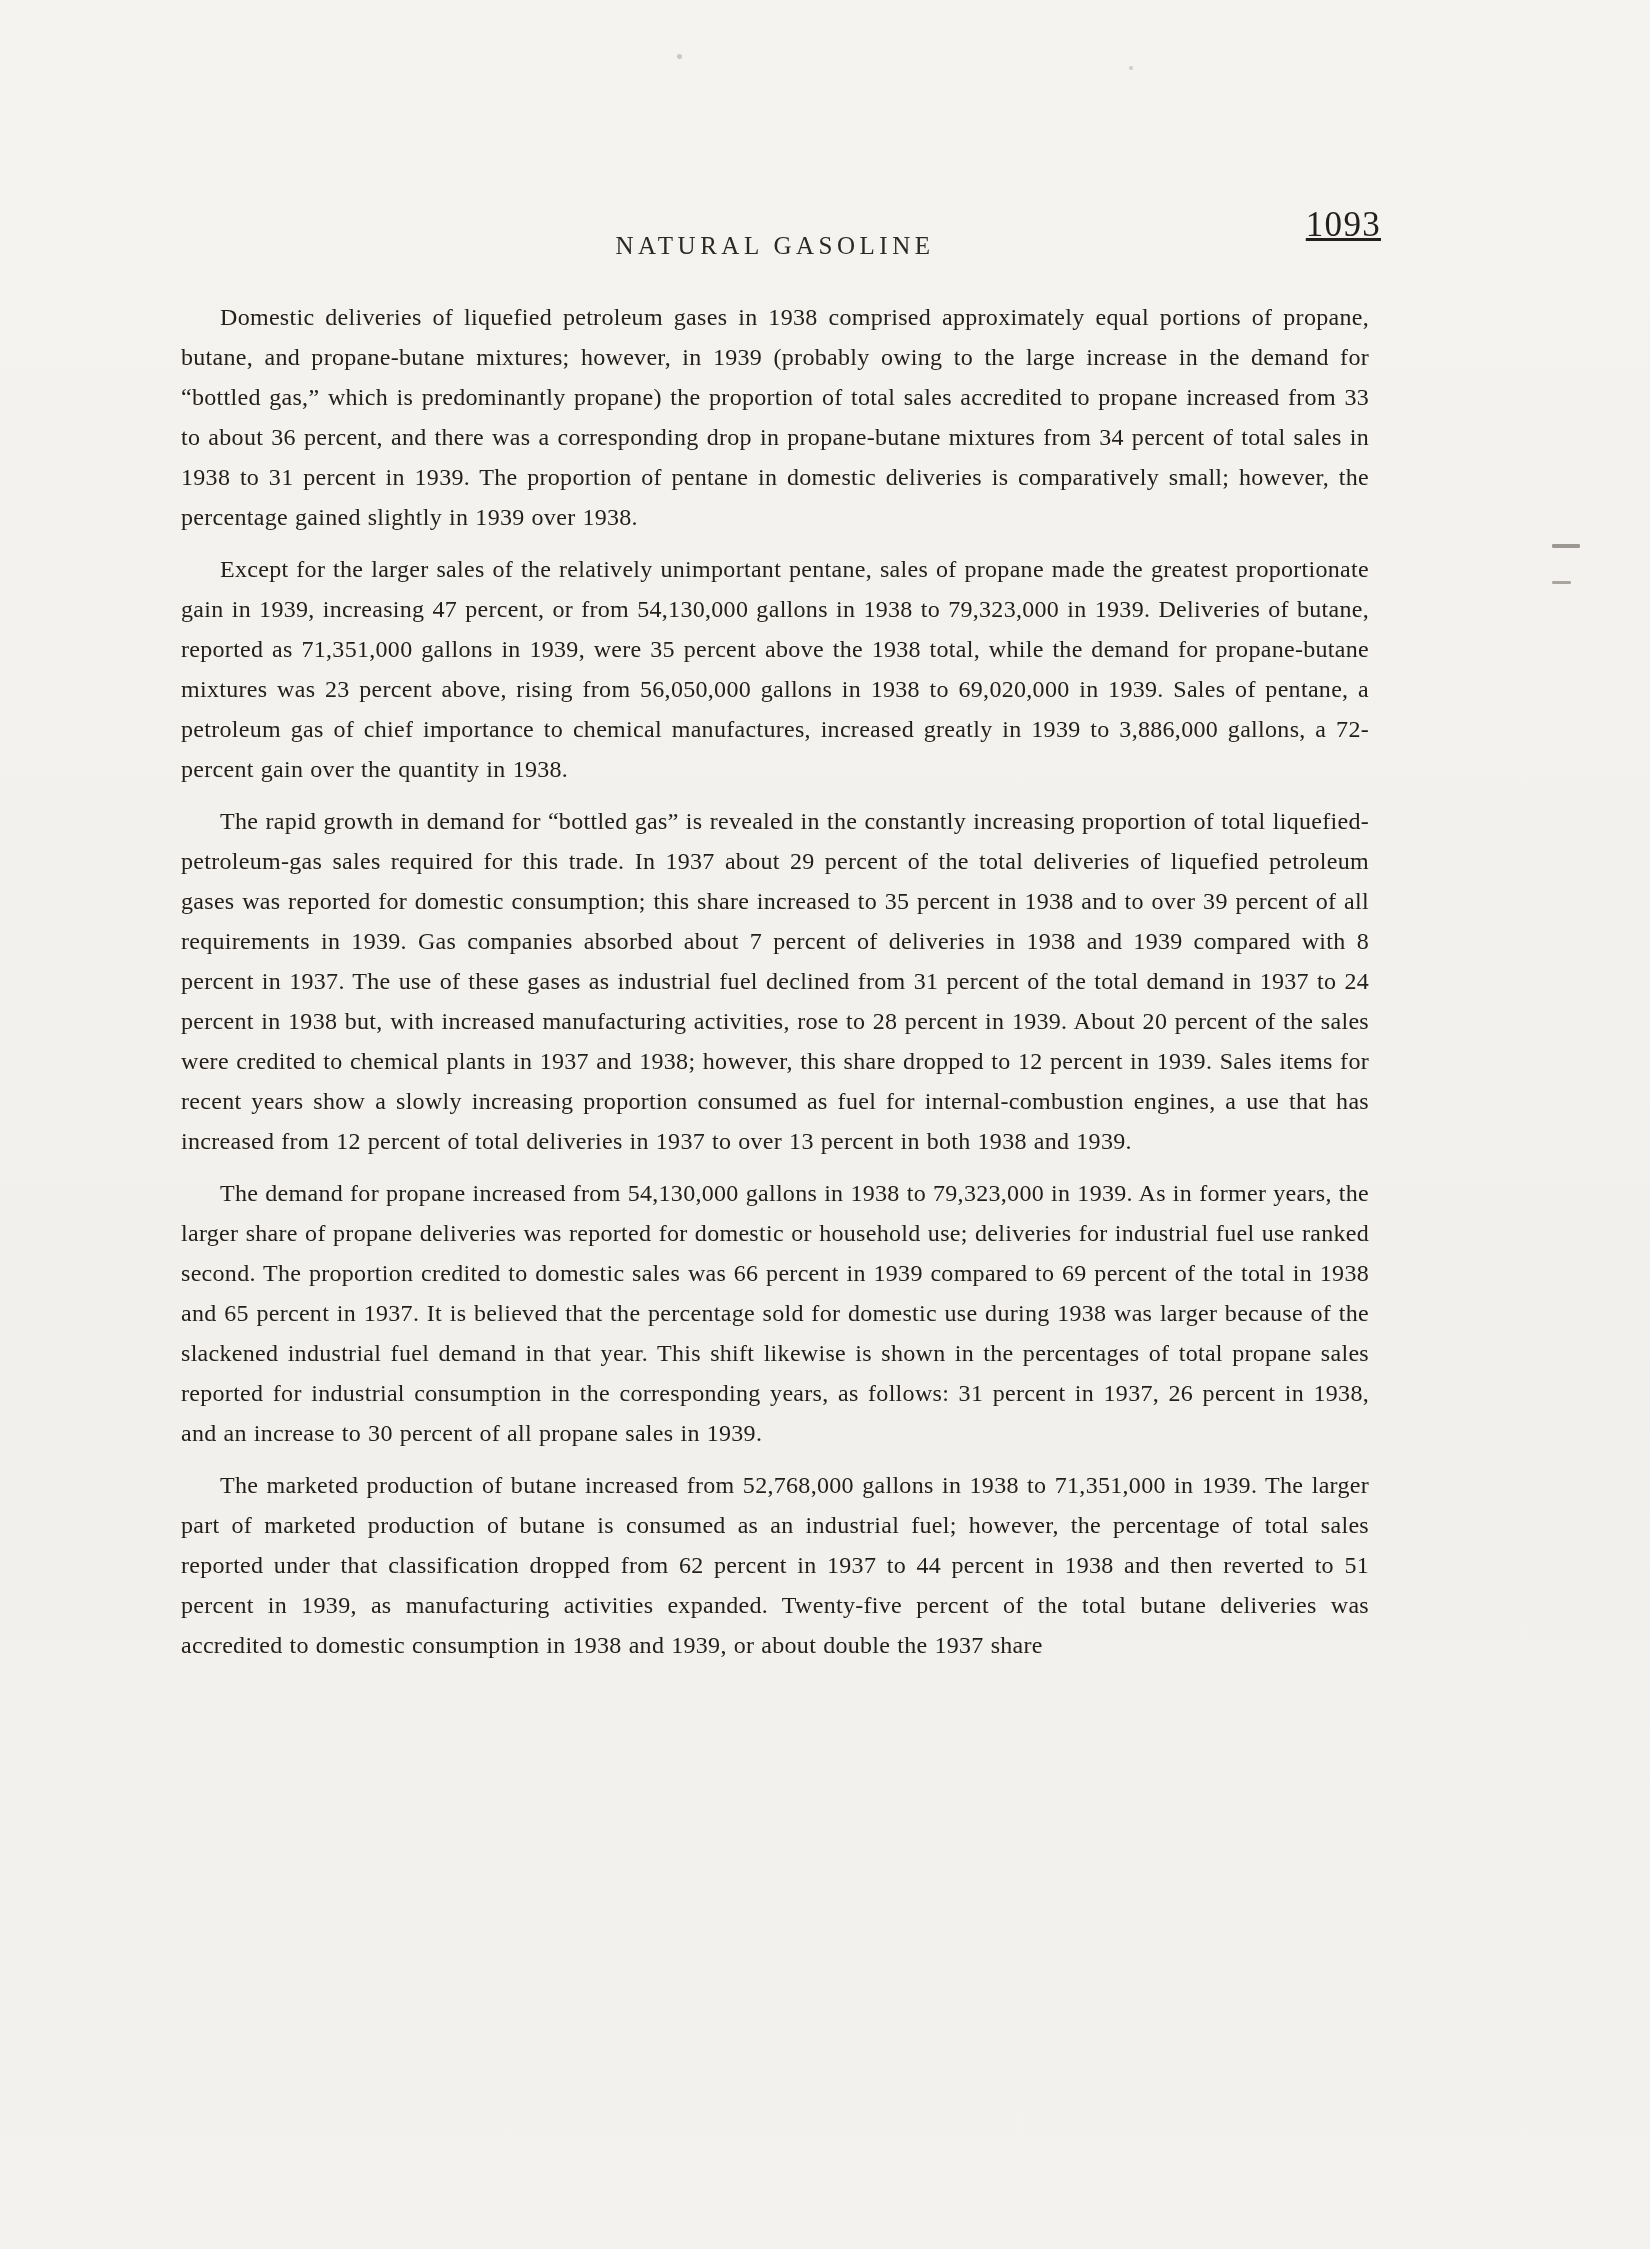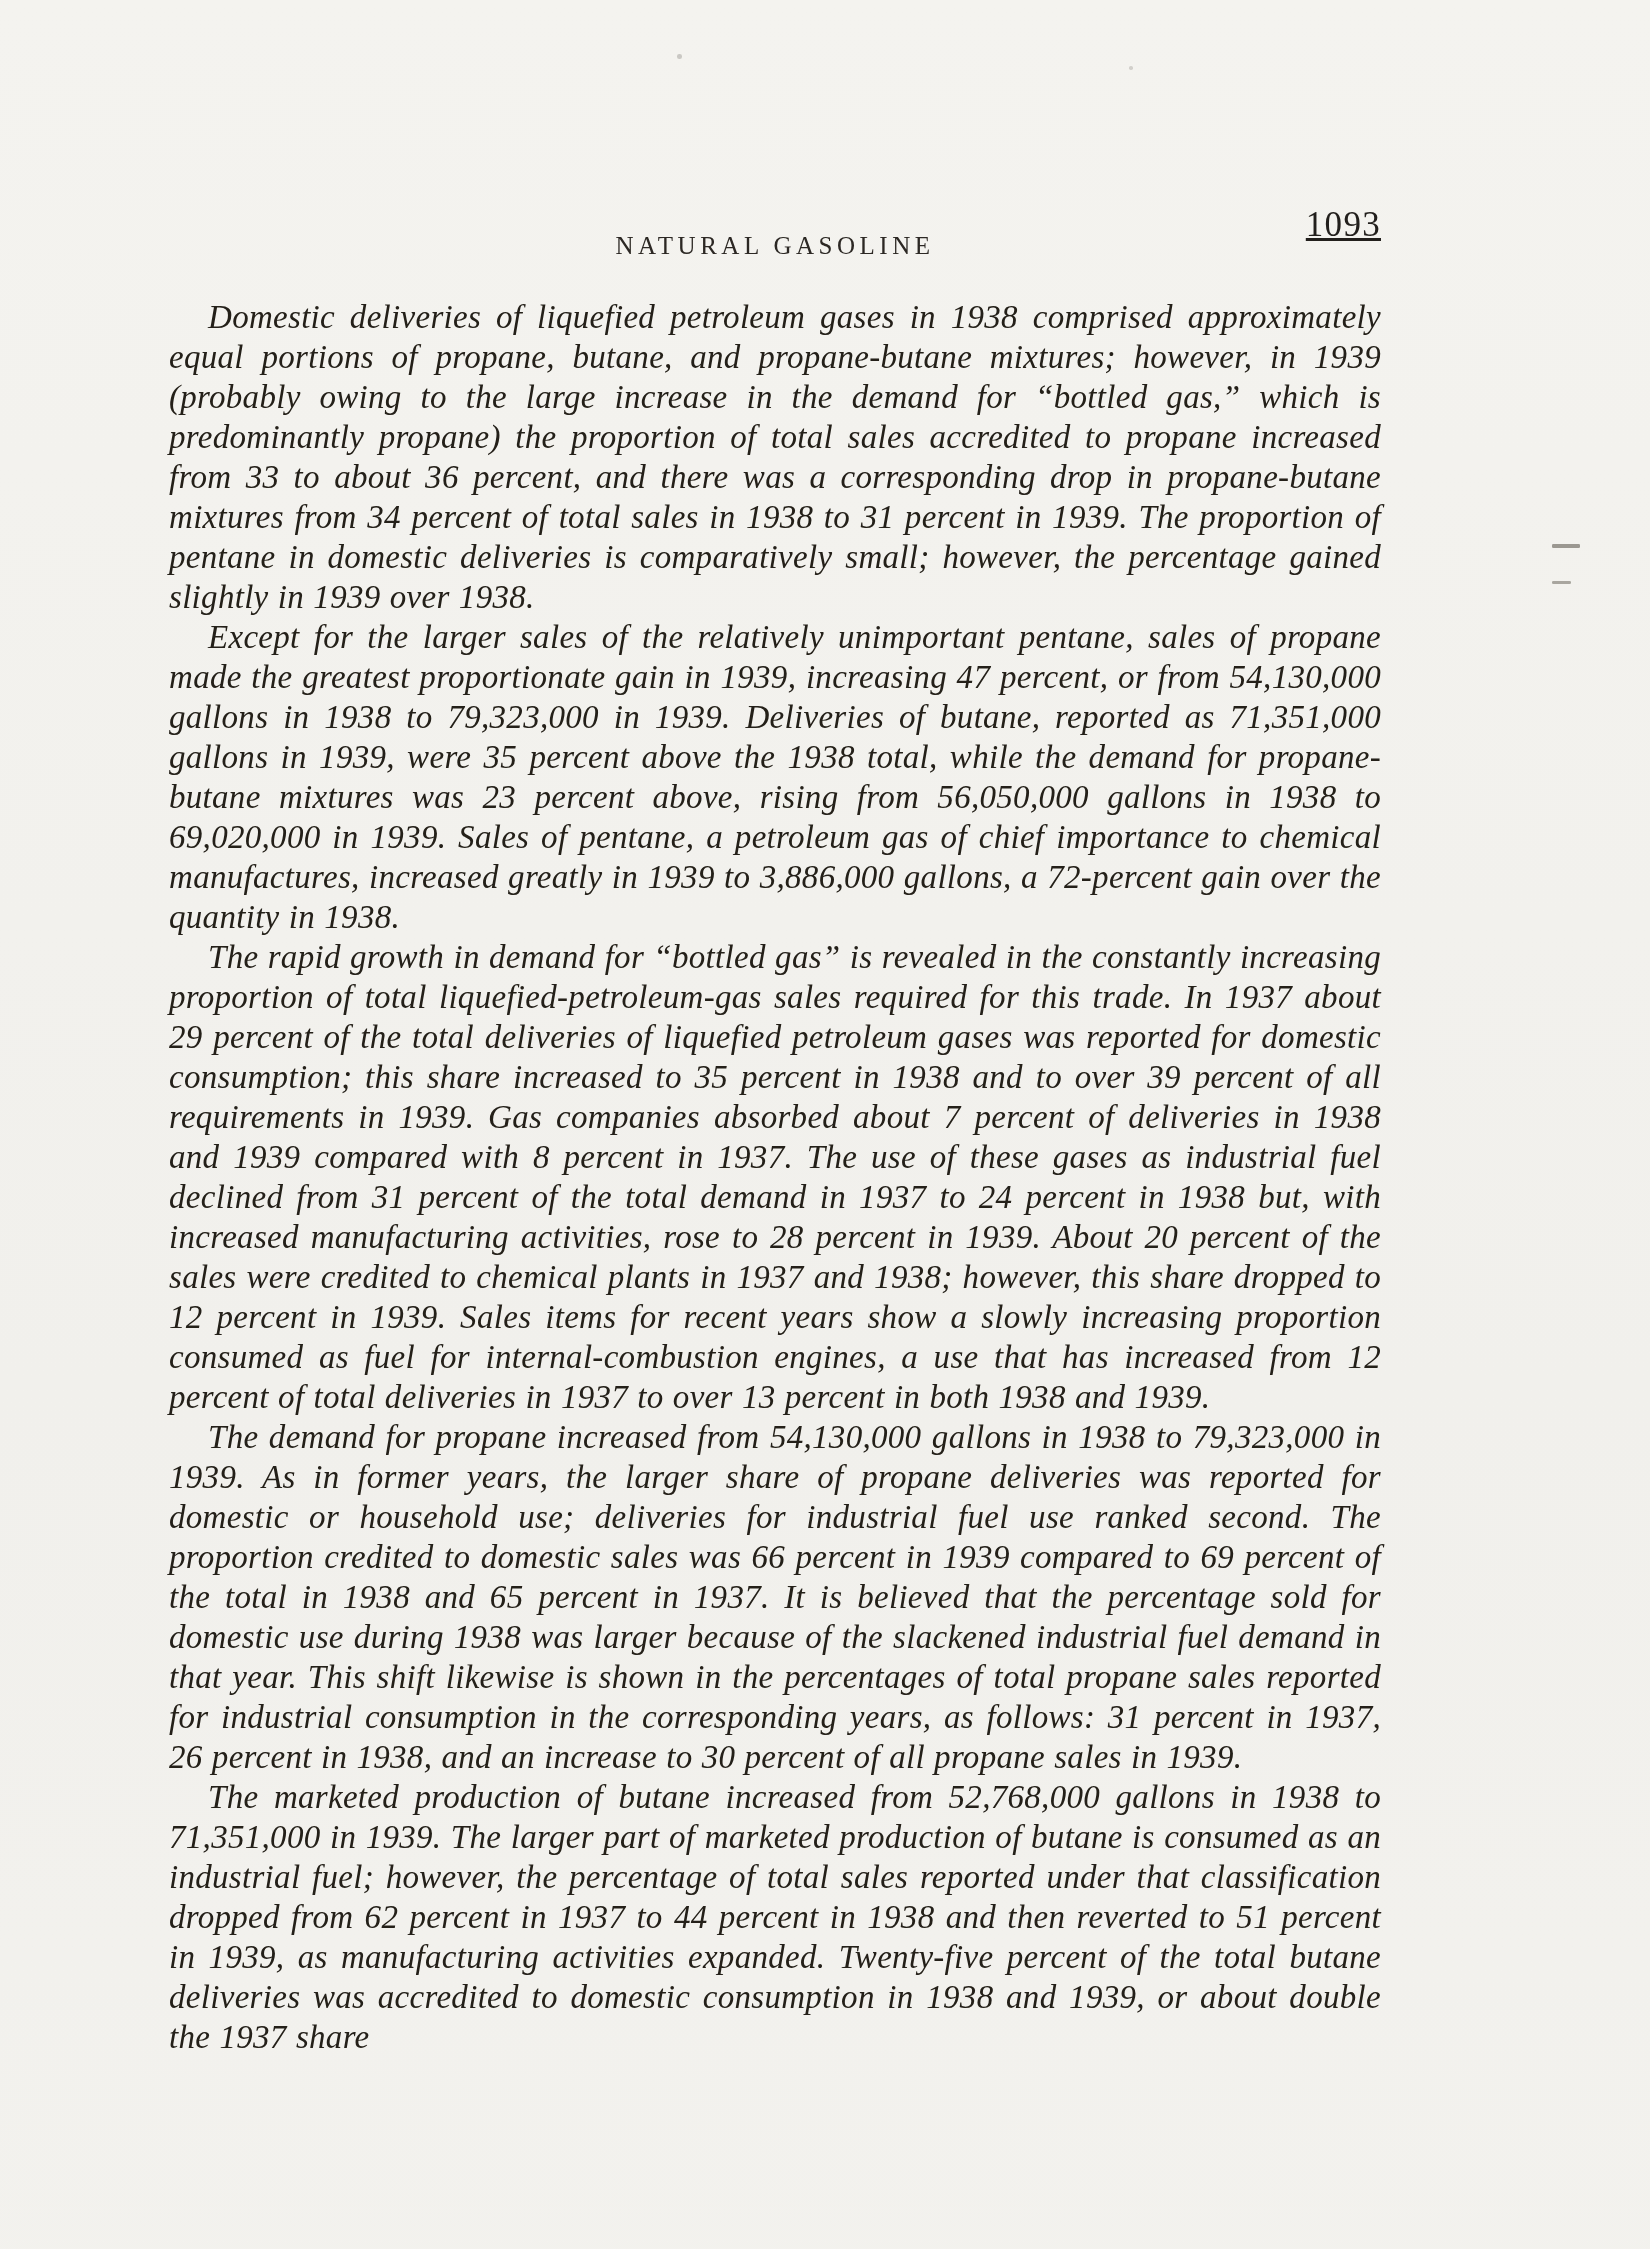--- a/index.html
+++ b/index.html
@@ -48,29 +48,28 @@
     position: absolute;
     right: 0;
     top: 0;
     font-size: 35px;
     letter-spacing: 1.3px;
     color: #221f1c;
     text-decoration: underline;
   }
 
   .body-text p {
-    margin: 0;
+    margin: 12px;
     text-indent: 39px;
-    font-size: 33px;
+    font-size: 24px;
     line-height: 40px;
     text-align: justify;
     letter-spacing: 0.3px;
     word-spacing: 0.7px;
     color: #242019;
-    font-style: italic;
   }
 
   
   .artifact {
     position: absolute;
     background: #6b675f;
     border-radius: 1.3px;
   }
   .artifact.dash-1  { left: 1552px; top: 544px; width: 28px; height: 3.6px;  opacity: .65; }
   .artifact.dash-2  { left: 1552px; top: 581px; width: 19px; height: 3.1px;  opacity: .55; }

